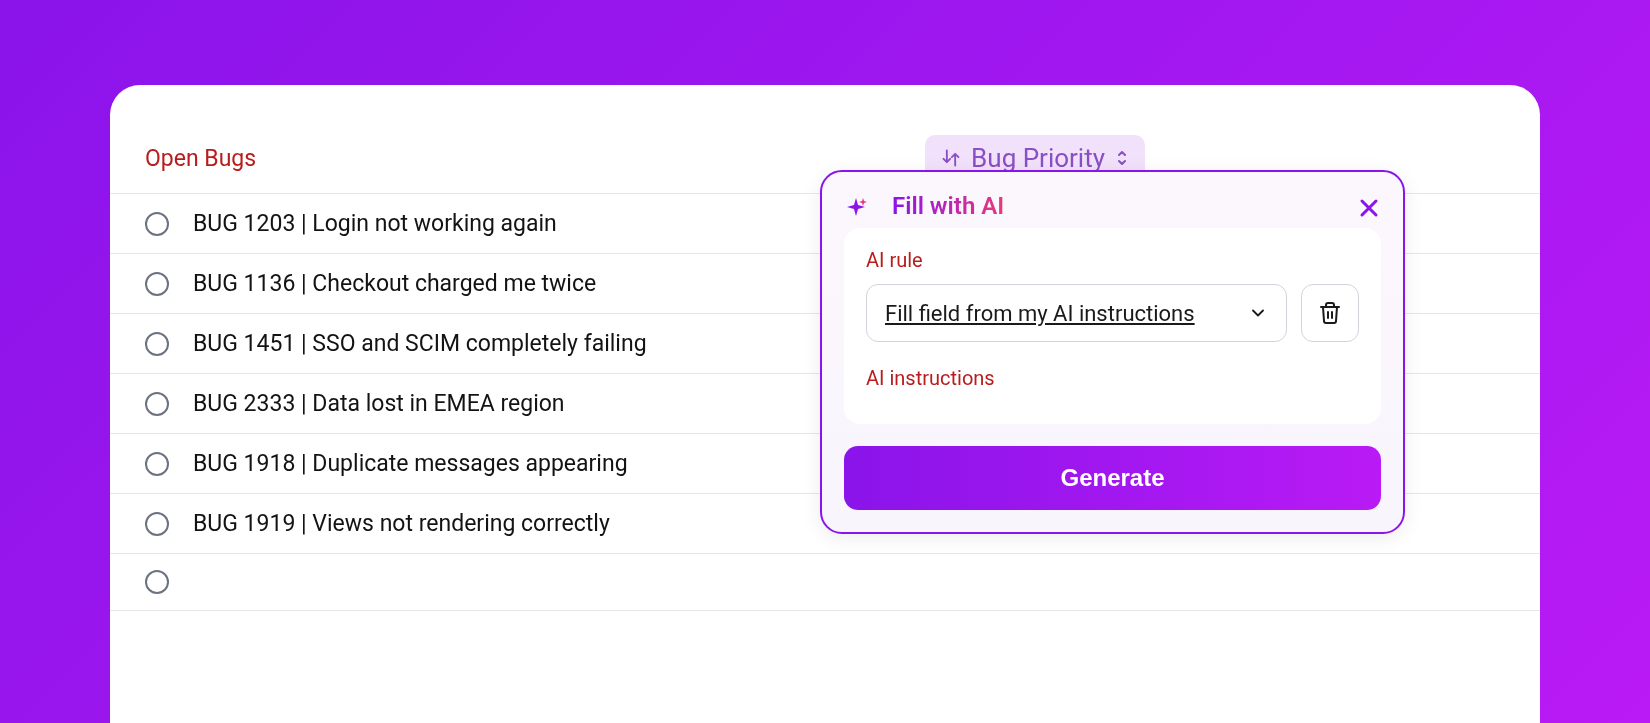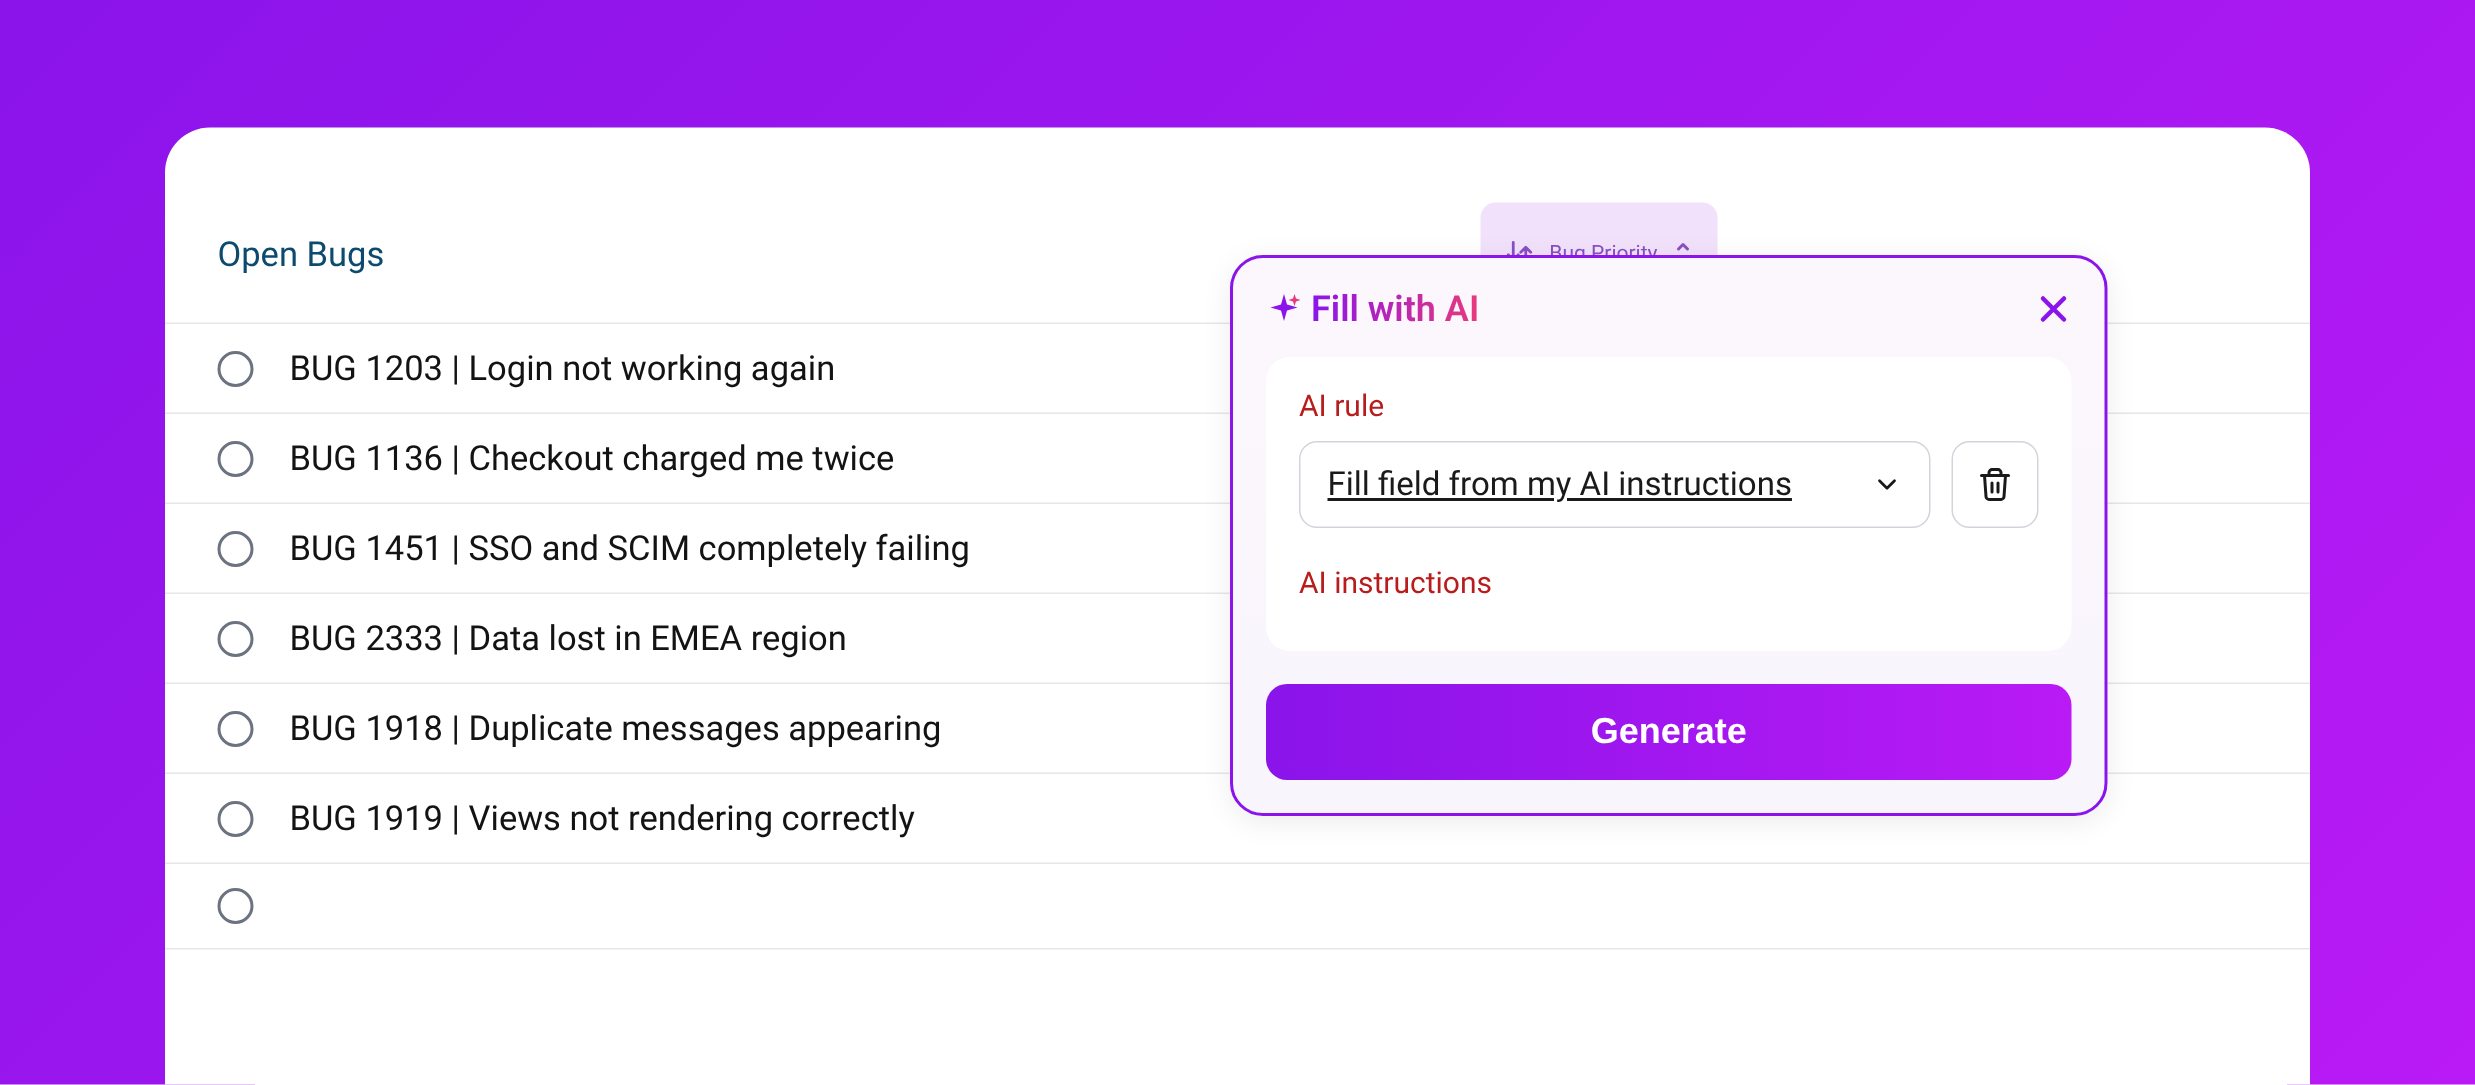--- a/index.html
+++ b/index.html
@@ -21,33 +21,33 @@
       border-radius: 30px 30px 0 0;
       padding: 50px 0 0 0;
     }
     .header-row {
       display: flex;
       align-items: center;
       padding: 0 35px 12px 35px;
     }
     .open-bugs-label {
       font-size: 23px;
-      color: #0c4a6e;
+      color: #b91c1c;
       font-weight: 400;
     }
     .spacer { flex: 1; }
     .priority-chip {
       display: flex;
       align-items: center;
       gap: 10px;
       background: #f1e1fb;
       color: #8a4fc4;
-      padding: 24px 16px;
+      padding: 8px 16px;
       border-radius: 10px;
-      font-size: 14px;
+      font-size: 26px;
       font-weight: 400;
       margin-right: 360px;
     }
     .priority-chip svg { flex-shrink: 0; }
     .divider-top {
       height: 1px;
       background: #e5e7eb;
       margin: 0;
     }
     .bug-row {
@@ -75,23 +75,23 @@
       left: 820px;
       width: 585px;
       background: linear-gradient(180deg, #fbf7fd 0%, #f9f5fc 100%);
       border: 2px solid #8a14ea;
       border-radius: 22px;
       padding: 20px 22px 22px 22px;
       box-shadow: 0 4px 20px rgba(0,0,0,0.08);
     }
     .popover-header {
       display: flex;
-      align-items: center;
-      gap: 6px;
-      margin-bottom: 18px;
+      align-items: flex-end;
+      gap: 24px;
+      margin-bottom: 8px;
     }
     .sparkle-wrap { width: 24px; height: 24px; flex-shrink: 0; }
     .fill-ai-title {
       font-size: 24px;
       font-weight: 600;
       background: linear-gradient(90deg, #8a14ea 0%, #e8397a 100%);
       -webkit-background-clip: text;
       -webkit-text-fill-color: transparent;
       background-clip: text;
     }

